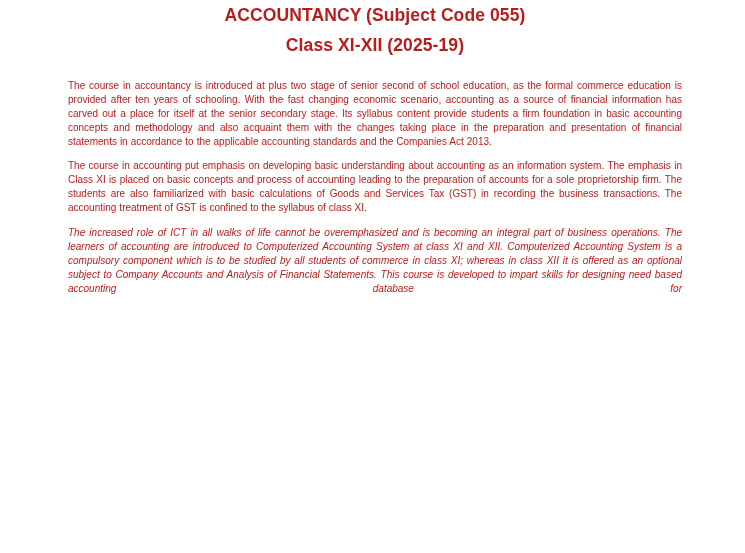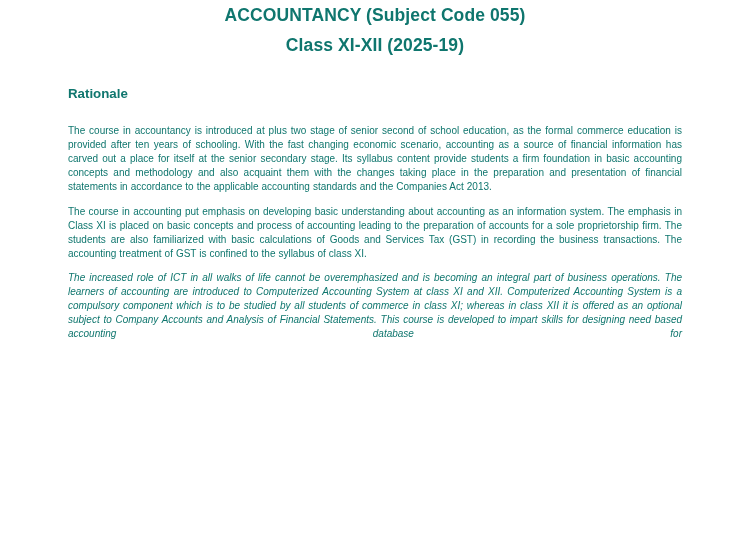--- a/index.html
+++ b/index.html
@@ -9,21 +9,21 @@
   }
   .page {
     position: relative;
     width: 745px;
     height: 553px;
     background: #ffffff;
     box-sizing: border-box;
     padding: 0 63px 0 68px;
     overflow: hidden;
     font-family: "Liberation Sans", "DejaVu Sans", sans-serif;
-    color: #0f766e;
+    color: #b91c1c;
     border-radius: 9px;
   }
   .doc-title {
     text-align: center;
     font-weight: 700;
     font-size: 17.5px;
     line-height: 30px;
     letter-spacing: 0.1px;
   }
   .section-heading {
@@ -51,20 +51,19 @@
 </style>
 </head>
 <body>
 
 <div class="page">
   <div class="doc-title">
     <div>ACCOUNTANCY (Subject Code 055)</div>
     <div>Class XI-XII (2025-19)</div>
   </div>
 
-  <div class="section-heading">Rationale</div>
 
   <p class="para first">The course in accountancy is introduced at plus two stage of senior second of school education, as the formal commerce education is provided after ten years of schooling. With the fast changing economic scenario, accounting as a source of financial information has carved out a place for itself at the senior secondary stage. Its syllabus content provide students a firm foundation in basic accounting concepts and methodology and also acquaint them with the changes taking place in the preparation and presentation of financial statements in accordance to the applicable accounting standards and the Companies Act 2013.</p>
 
   <p class="para">The course in accounting put emphasis on developing basic understanding about accounting as an information system. The emphasis in Class XI is placed on basic concepts and process of accounting leading to the preparation of accounts for a sole proprietorship firm. The students are also familiarized with basic calculations of Goods and Services Tax (GST) in recording the business transactions. The accounting treatment of GST is confined to the syllabus of class XI.</p>
 
   <p class="para cut">The increased role of ICT in all walks of life cannot be overemphasized and is becoming an integral part of business operations. The learners of accounting are introduced to Computerized Accounting System at class XI and XII. Computerized Accounting System is a compulsory component which is to be studied by all students of commerce in class XI; whereas in class XII it is offered as an optional subject to Company Accounts and Analysis of Financial Statements. This course is developed to impart skills for designing need based accounting database for</p>
 </div>
 
 </body></html>

